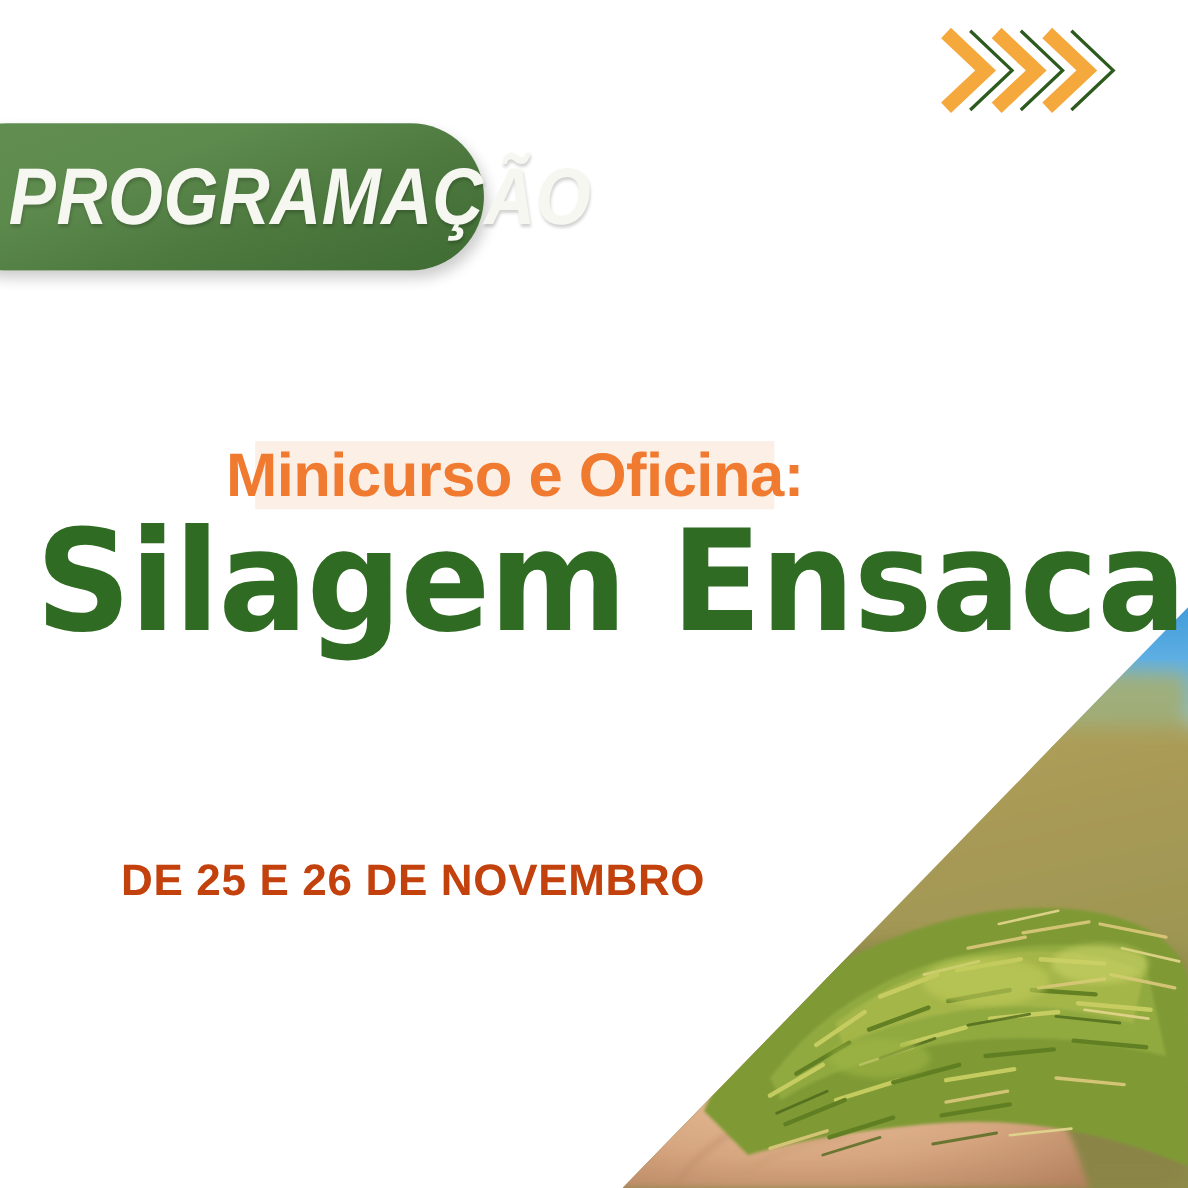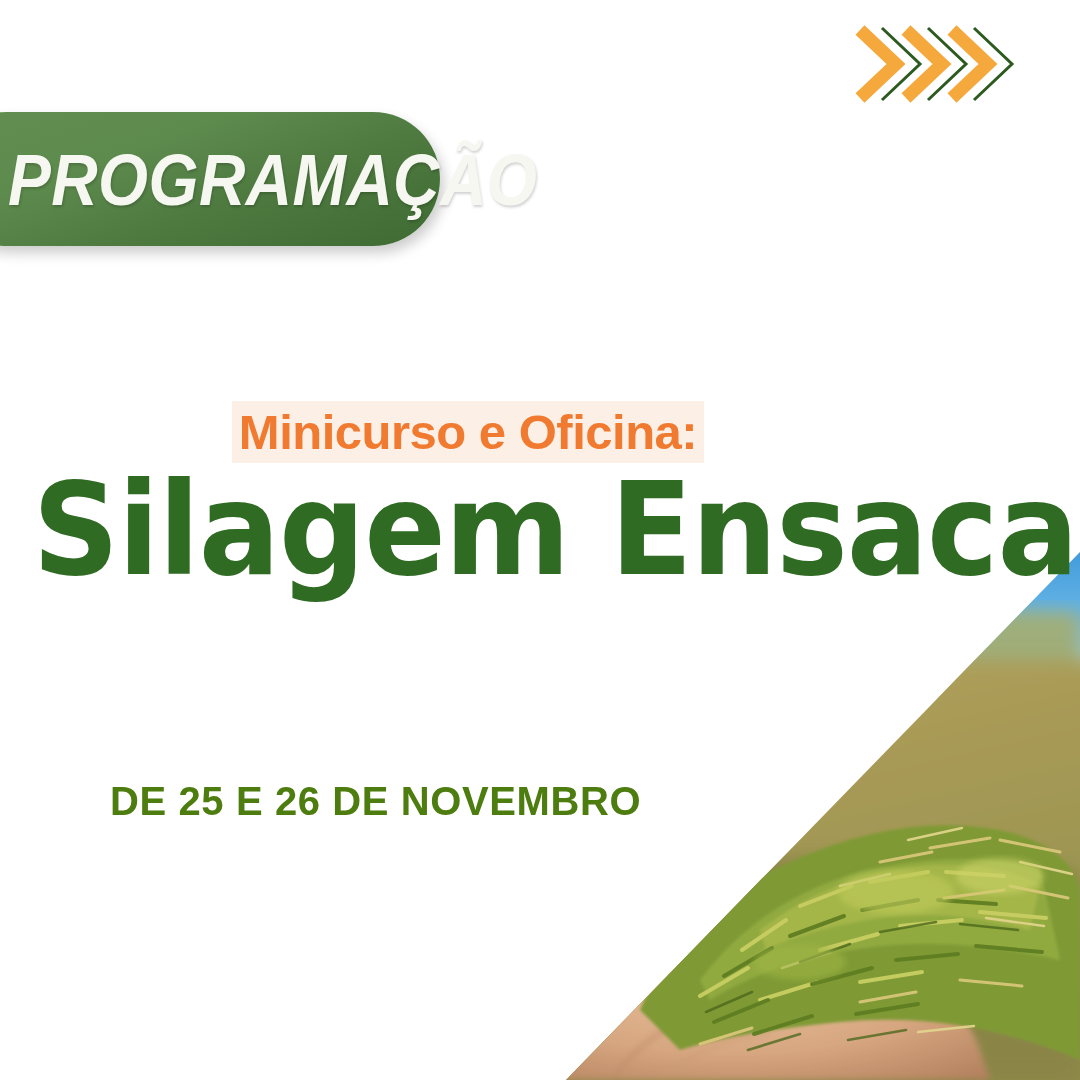--- a/index.html
+++ b/index.html
@@ -52,21 +52,21 @@
   
   #subtitle-wrap{
     position:absolute;
     left:232px; top:401px;
     width:472px; height:62px;
     background:#FCEFE6;
     display:flex;align-items:center;justify-content:center;
   }
   #subtitle{
     color:#F07A30;
-    font-size:49px;
+    font-size:56px;
     font-weight:700;
     letter-spacing:-0.5px;
     white-space:nowrap;
     line-height:1;
   }
 
   
   #title{
     position:absolute;
     left:0; top:466px;
@@ -79,21 +79,21 @@
     line-height:1.0;
     letter-spacing:-1px;
     transform:scaleX(0.94);
     white-space:nowrap;
   }
 
   
   #date{
     position:absolute;
     left:110px; top:779px;
-    color:#4d7c0f;
+    color:#c2410c;
     font-size:40px;
     font-weight:700;
     letter-spacing:0.6px;
     white-space:nowrap;
   }
 
   
   #logo{
     position:absolute;
     left:466px; top:938px;

